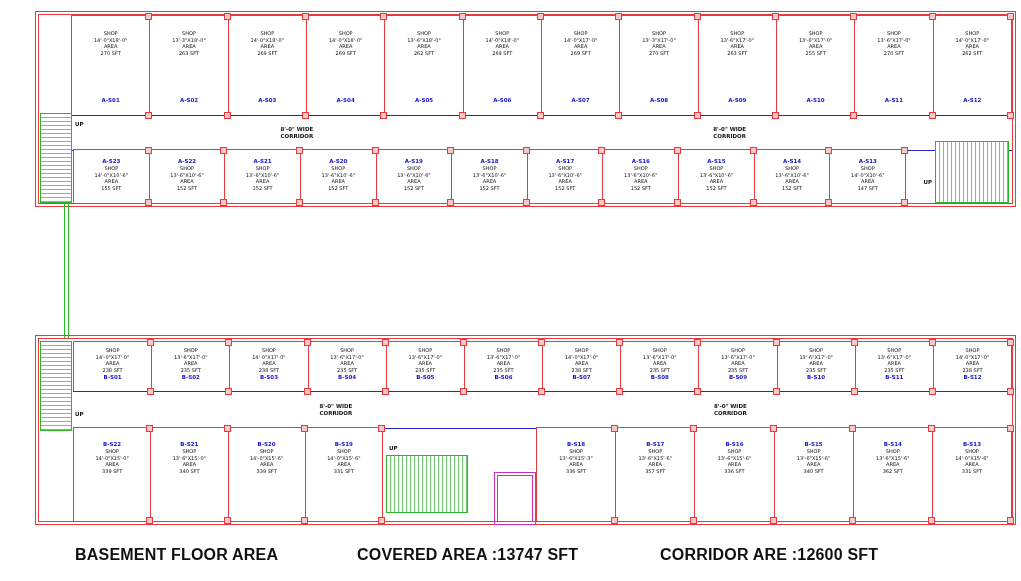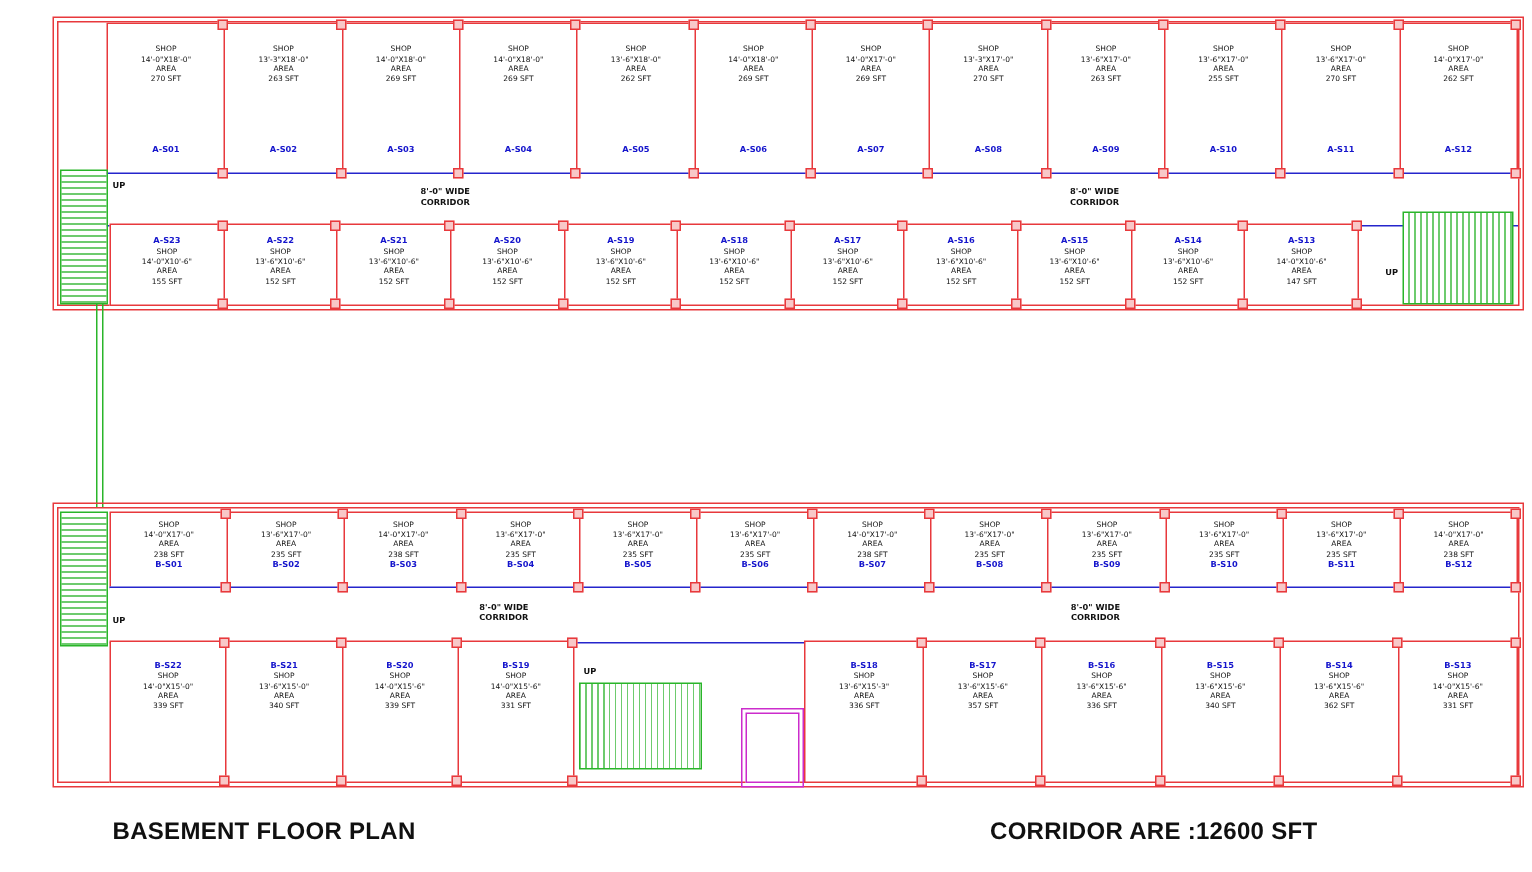--- a/index.html
+++ b/index.html
@@ -470,16 +470,17 @@
           <div class="t">AREA</div>
           <div class="t">331 SFT</div>
         </div>
 
     </div>
 
     <div class="up" style="left:36px;top:72px">UP</div>
     <div class="up" style="left:350px;top:106px">UP</div>
   </div>
 
-  <div class="caption" style="left:75px">BASEMENT FLOOR PLAN</div>
+  <div class="caption" style="left:75px">BASEMENT FLOOR AREA</div>
+  <div class="caption" style="left:357px">COVERED AREA :13747 SFT</div>
   <div class="caption" style="left:660px">CORRIDOR ARE :12600 SFT</div>
 
 </div>
 
 </body></html>

